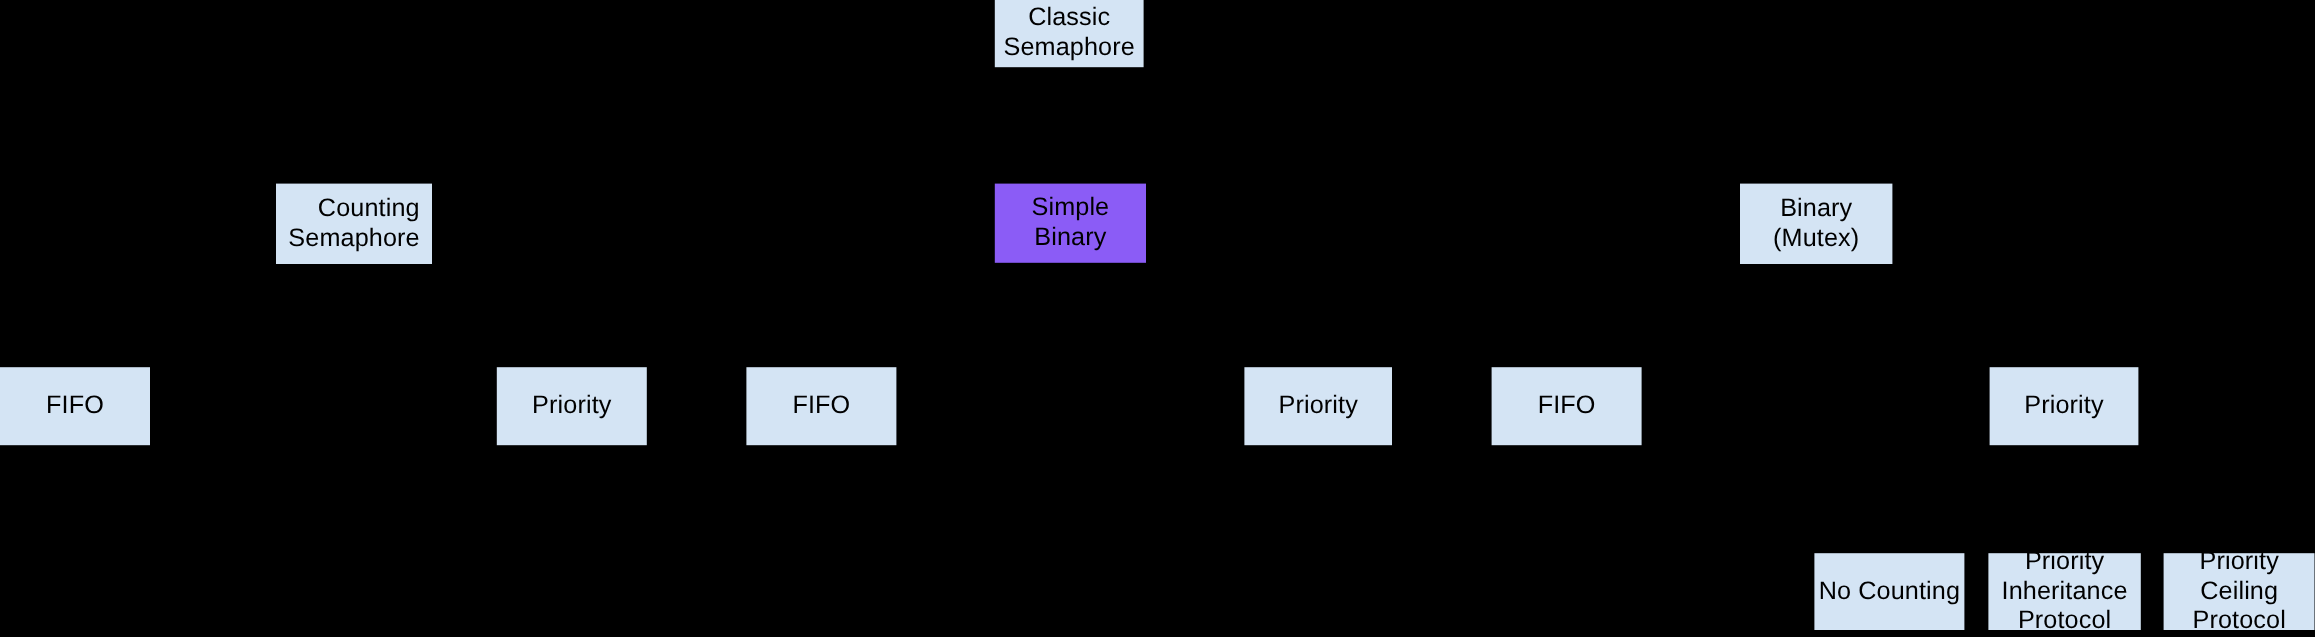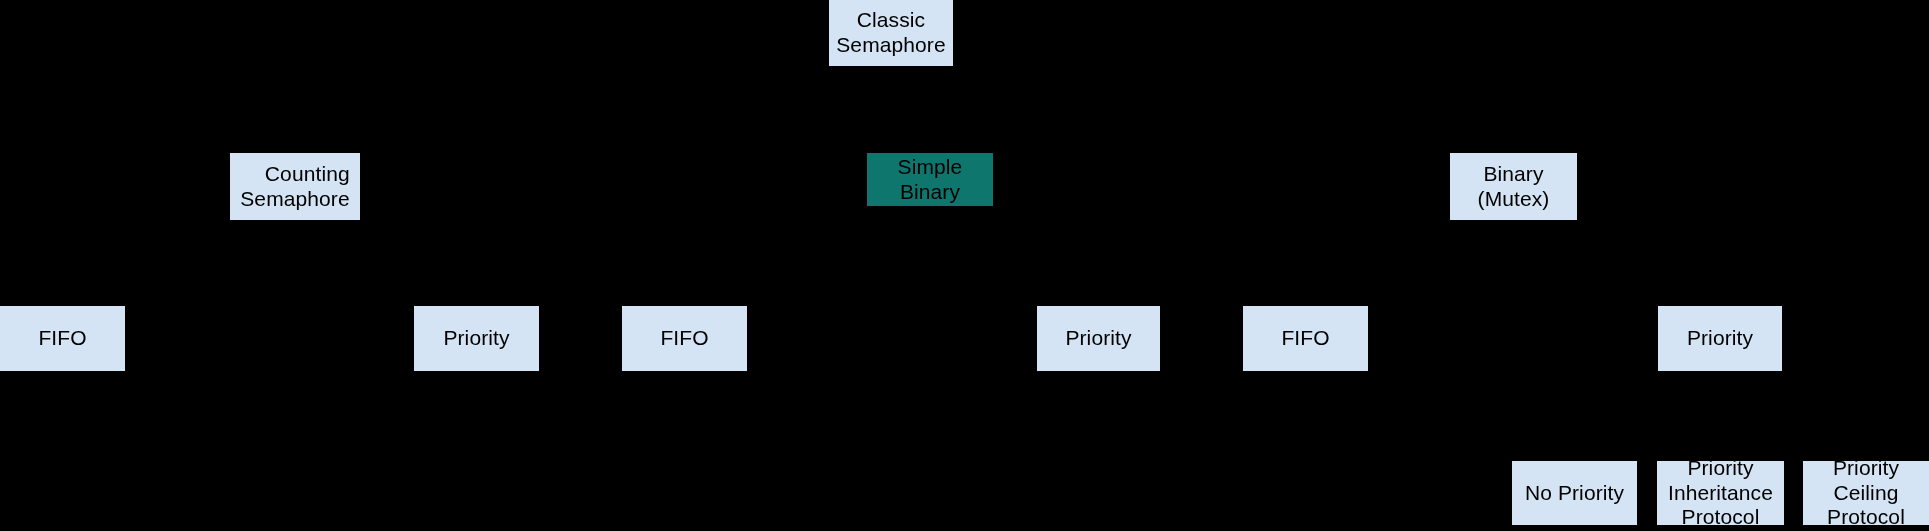--- a/index.html
+++ b/index.html
@@ -31,34 +31,34 @@
     letter-spacing: 0.1px;
     white-space: pre-line;
     padding: 0 2px;
     user-select: none;
   }
 </style>
 </head>
 <body>
 
 <div id="diagram-canvas" style="width: 1929px; height: 531px; background: rgb(0, 0, 0);">
-    <div class="node" style="left: 829px; top: 0px; width: 124px; height: 66px; background: rgb(212, 228, 244); color: rgb(0, 0, 0);">Classic
+    <div class="node" style="left: 829px; top: 0px; width: 124px; height: 56px; background: rgb(212, 228, 244); color: rgb(0, 0, 0);">Classic
 Semaphore</div>
     <div class="node" style="left: 230px; top: 153px; width: 130px; height: 67px; background: rgb(212, 228, 244); color: rgb(0, 0, 0); text-align: right;">Counting
 Semaphore</div>
-    <div class="node" style="left: 829px; top: 153px; width: 126px; height: 53px; background: #0f766e; color: rgb(0, 0, 0); margin-left: 38px;">Simple
+    <div class="node" style="left: 829px; top: 153px; width: 126px; height: 66px; background: #8b5cf6; color: rgb(0, 0, 0);">Simple
 Binary</div>
     <div class="node" style="left: 1450px; top: 153px; width: 127px; height: 67px; background: rgb(212, 228, 244); color: rgb(0, 0, 0);">Binary
 (Mutex)</div>
     <div class="node" style="left: 0px; top: 306px; width: 125px; height: 65px; background: rgb(212, 228, 244); color: rgb(0, 0, 0);">FIFO</div>
     <div class="node" style="left: 414px; top: 306px; width: 125px; height: 65px; background: rgb(212, 228, 244); color: rgb(0, 0, 0);">Priority</div>
     <div class="node" style="left: 622px; top: 306px; width: 125px; height: 65px; background: rgb(212, 228, 244); color: rgb(0, 0, 0);">FIFO</div>
     <div class="node" style="left: 1037px; top: 306px; width: 123px; height: 65px; background: rgb(212, 228, 244); color: rgb(0, 0, 0);">Priority</div>
     <div class="node" style="left: 1243px; top: 306px; width: 125px; height: 65px; background: rgb(212, 228, 244); color: rgb(0, 0, 0);">FIFO</div>
     <div class="node" style="left: 1658px; top: 306px; width: 124px; height: 65px; background: rgb(212, 228, 244); color: rgb(0, 0, 0);">Priority</div>
-    <div class="node" style="left: 1512px; top: 461px; width: 125px; height: 64px; background: rgb(212, 228, 244); color: rgb(0, 0, 0);">No Priority</div>
+    <div class="node" style="left: 1512px; top: 461px; width: 125px; height: 64px; background: rgb(212, 228, 244); color: rgb(0, 0, 0);">No Counting</div>
     <div class="node" style="left: 1657px; top: 461px; width: 127px; height: 64px; background: rgb(212, 228, 244); color: rgb(0, 0, 0);">Priority
 Inheritance
 Protocol</div>
     <div class="node" style="left: 1803px; top: 461px; width: 126px; height: 64px; background: rgb(212, 228, 244); color: rgb(0, 0, 0);">Priority
 Ceiling
 Protocol</div>
   </div>
 
 </body></html>

